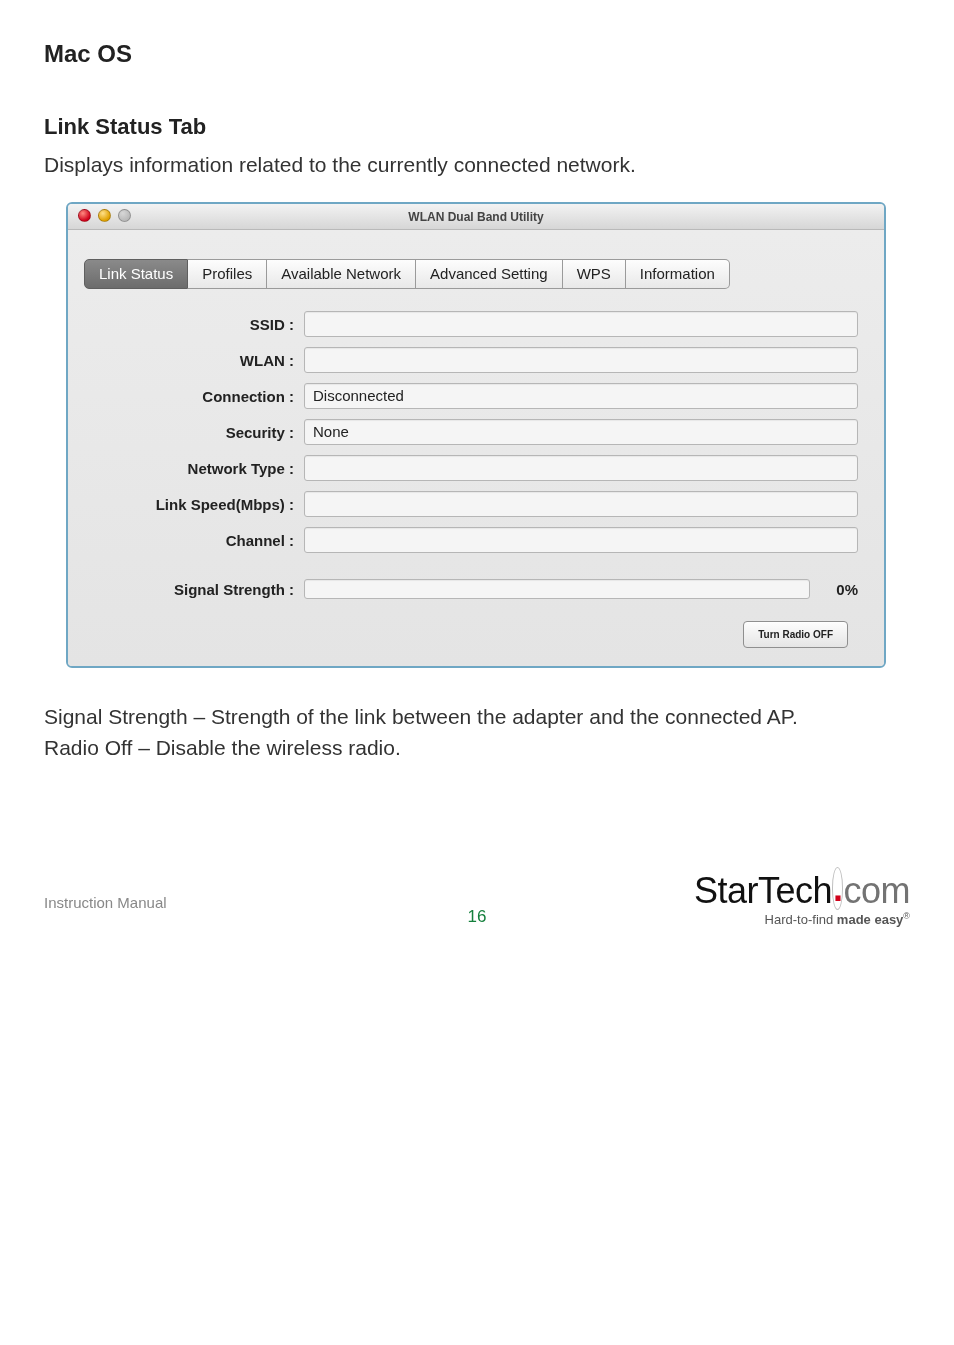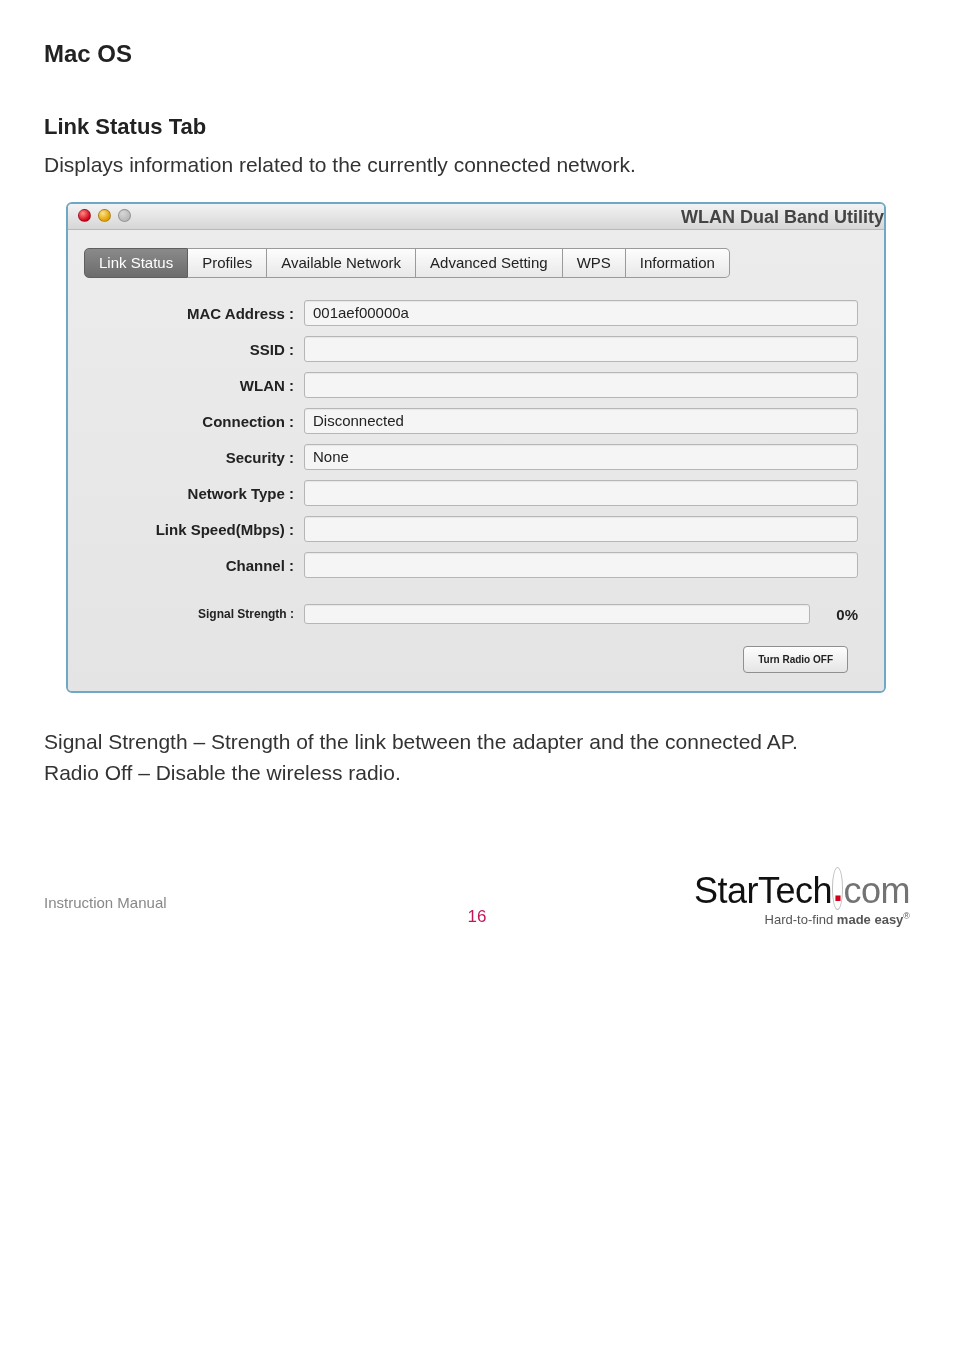--- a/index.html
+++ b/index.html
@@ -29,34 +29,34 @@
   .traffic {
     position: absolute; left: 10px; top: 5px;
     display: flex; gap: 7px;
   }
   .dot { width: 13px; height: 13px; border-radius: 50%; border: 1px solid rgba(0,0,0,.25); }
   .dot.red    { background: radial-gradient(circle at 35% 30%, #ff8a80, #d0021b 70%); }
   .dot.yellow { background: radial-gradient(circle at 35% 30%, #ffe08a, #e0a100 70%); }
   .dot.green  { background: radial-gradient(circle at 35% 30%, #d7d7d7, #b9b9b9 70%); }
   .win-title {
     position: absolute; left: 0; right: 0; top: 0;
-    text-align: right; font-size: 18px; line-height: 26px;
+    text-align: center; font-size: 12px; line-height: 26px;
     font-weight: 700; color: #444; border-radius: 10px;
   }
 
   .win-body {
     background: linear-gradient(#ececec, #e4e4e4);
     padding: 14px 16px 18px 16px;
   }
 
   
   .tabs {
     display: flex;
     gap: 0;
-    margin: 4px auto 16px auto;
+    margin: 15px auto 16px auto;
     width: 100%;
   }
   .tab {
     flex: 0 0 auto;
     padding: 5px 14px 6px;
     font-size: 15px;
     color: #222;
     background: linear-gradient(#fdfdfd, #e8e8e8);
     border: 1px solid #9a9a9a;
     border-left-width: 0;
@@ -94,21 +94,21 @@
     font-size: 15px;
     color: #222;
     background: #f5f5f5;
     border: 1px solid #b6b6b6;
     border-radius: 3px;
     box-shadow: inset 0 1px 1px rgba(0,0,0,.06);
   }
 
   
   .sig-row { display:flex; align-items:center; margin-top: 26px; }
-  .sig-row .lbl { width: 210px; text-align: right; padding-right: 10px; font-size:12px; font-weight:600; color:#222; }
+  .sig-row .lbl { width: 210px; text-align: right; padding-right: 10px; font-size:15px; font-weight:600; color:#222; }
   .sig-bar {
     flex: 1; height: 20px;
     background: #f5f5f5;
     border: 1px solid #b6b6b6;
     border-radius: 3px;
     box-shadow: inset 0 1px 1px rgba(0,0,0,.06);
   }
   .sig-pct { width: 48px; text-align: right; font-size: 15px; font-weight: 600; color:#222; padding-left: 8px; }
 
   .btn-row { display:flex; justify-content:flex-end; margin-top: 22px; padding-right: 10px; }
@@ -120,21 +120,21 @@
     border-radius: 4px;
     box-shadow: 0 1px 0 rgba(255,255,255,.6) inset;
   }
 
   
   .footer {
     position: absolute; left: 44px; right: 44px; bottom: 28px;
     height: 70px;
   }
   .footer .im { font-size: 15px; color: #888; position:absolute; left:0; bottom:16px; }
-  .footer .pn { font-size: 17px; color: #be185d; position:absolute; left:50%; transform:translateX(-50%); bottom:0; }
+  .footer .pn { font-size: 17px; color: #15803d; position:absolute; left:50%; transform:translateX(-50%); bottom:0; }
   .brand { position:absolute; right:0; bottom:0; text-align:right; }
   .brand .logo {
     font-family: Arial, sans-serif;
     font-size: 36px; font-weight: 400; color:#111; letter-spacing: -0.5px;
     line-height: 1;
   }
   .brand .logo .star { font-weight: 400; }
   .brand .logo .tech { font-weight: 400; }
   .brand .logo .dot  { color:#d0021b; font-weight: 900; position: relative; top: -2px; }
   .brand .logo .com  { color:#737373; font-weight: 400; }
@@ -170,24 +170,20 @@
             <div class="tab">Profiles</div>
             <div class="tab">Available Network</div>
             <div class="tab">Advanced Setting</div>
             <div class="tab">WPS</div>
             <div class="tab">Information</div>
           </div>
         </div>
 
         <div class="fields">
           <div class="row">
-            <div class="lbl">MAC Address :</div>
-            <div class="val">001aef00000a</div>
-          </div>
-          <div class="row">
             <div class="lbl">SSID :</div>
             <div class="val"></div>
           </div>
           <div class="row">
             <div class="lbl">WLAN :</div>
             <div class="val"></div>
           </div>
           <div class="row">
             <div class="lbl">Connection :</div>
             <div class="val">Disconnected</div>

